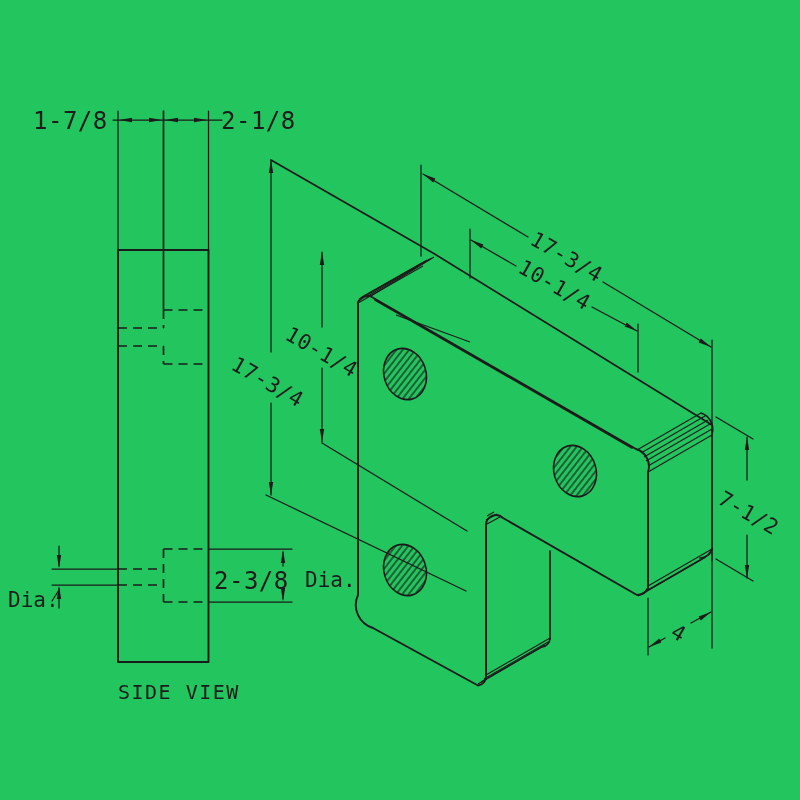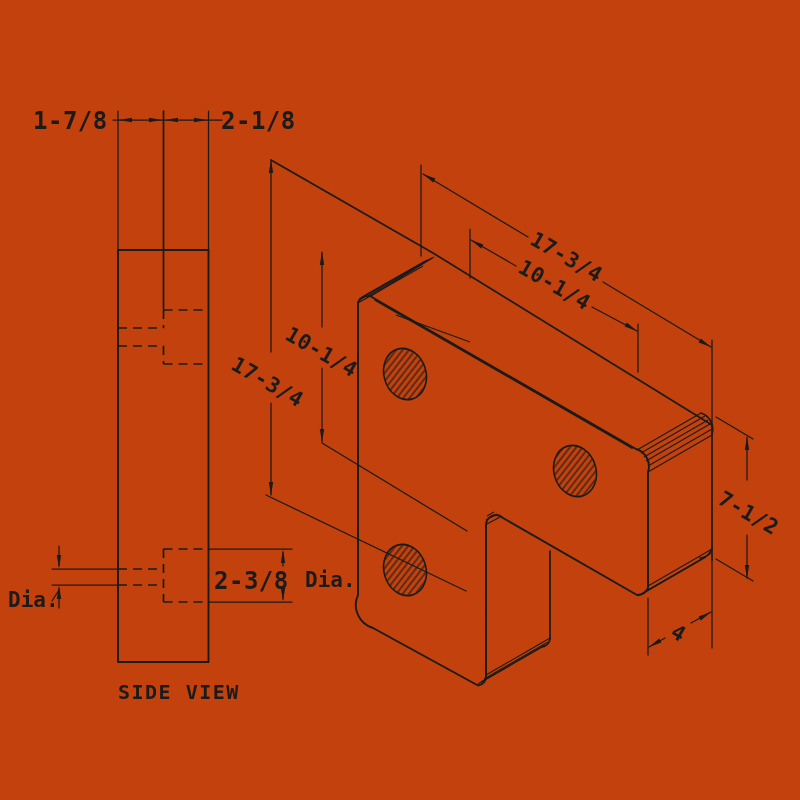--- a/index.html
+++ b/index.html
@@ -1,16 +1,16 @@
 <!DOCTYPE html>
 <html><head>
 <meta charset="utf-8">
 <style>
   html,body{margin:0;padding:0;background:#ffffff;}
-  .page{width:800px;height:800px;background:#c2410c;position:relative;overflow:hidden;font-weight:bold;}
+  .page{width:800px;height:800px;background:#22c55e;position:relative;overflow:hidden;}
   svg{display:block;}
   .ln{stroke:#1b1b1b;stroke-width:1.7;fill:none;stroke-linecap:round;stroke-linejoin:round;}
   .outline{stroke-width:1.9;}
   .dash{stroke:#1b1b1b;stroke-width:1.7;fill:none;stroke-dasharray:9 6;stroke-linecap:butt;}
   .dim{stroke:#1b1b1b;stroke-width:1.25;fill:none;stroke-linecap:round;}
   .band{stroke:#1b1b1b;stroke-width:1.1;fill:none;}
   .arr{fill:#1b1b1b;stroke:none;}
   .holestroke{stroke:#1b1b1b;stroke-width:1.6;}
   text{font-family:"DejaVu Sans Mono","Liberation Mono",monospace;fill:#1b1b1b;}
   .dimtxt{font-size:24px;letter-spacing:0.5px;}

